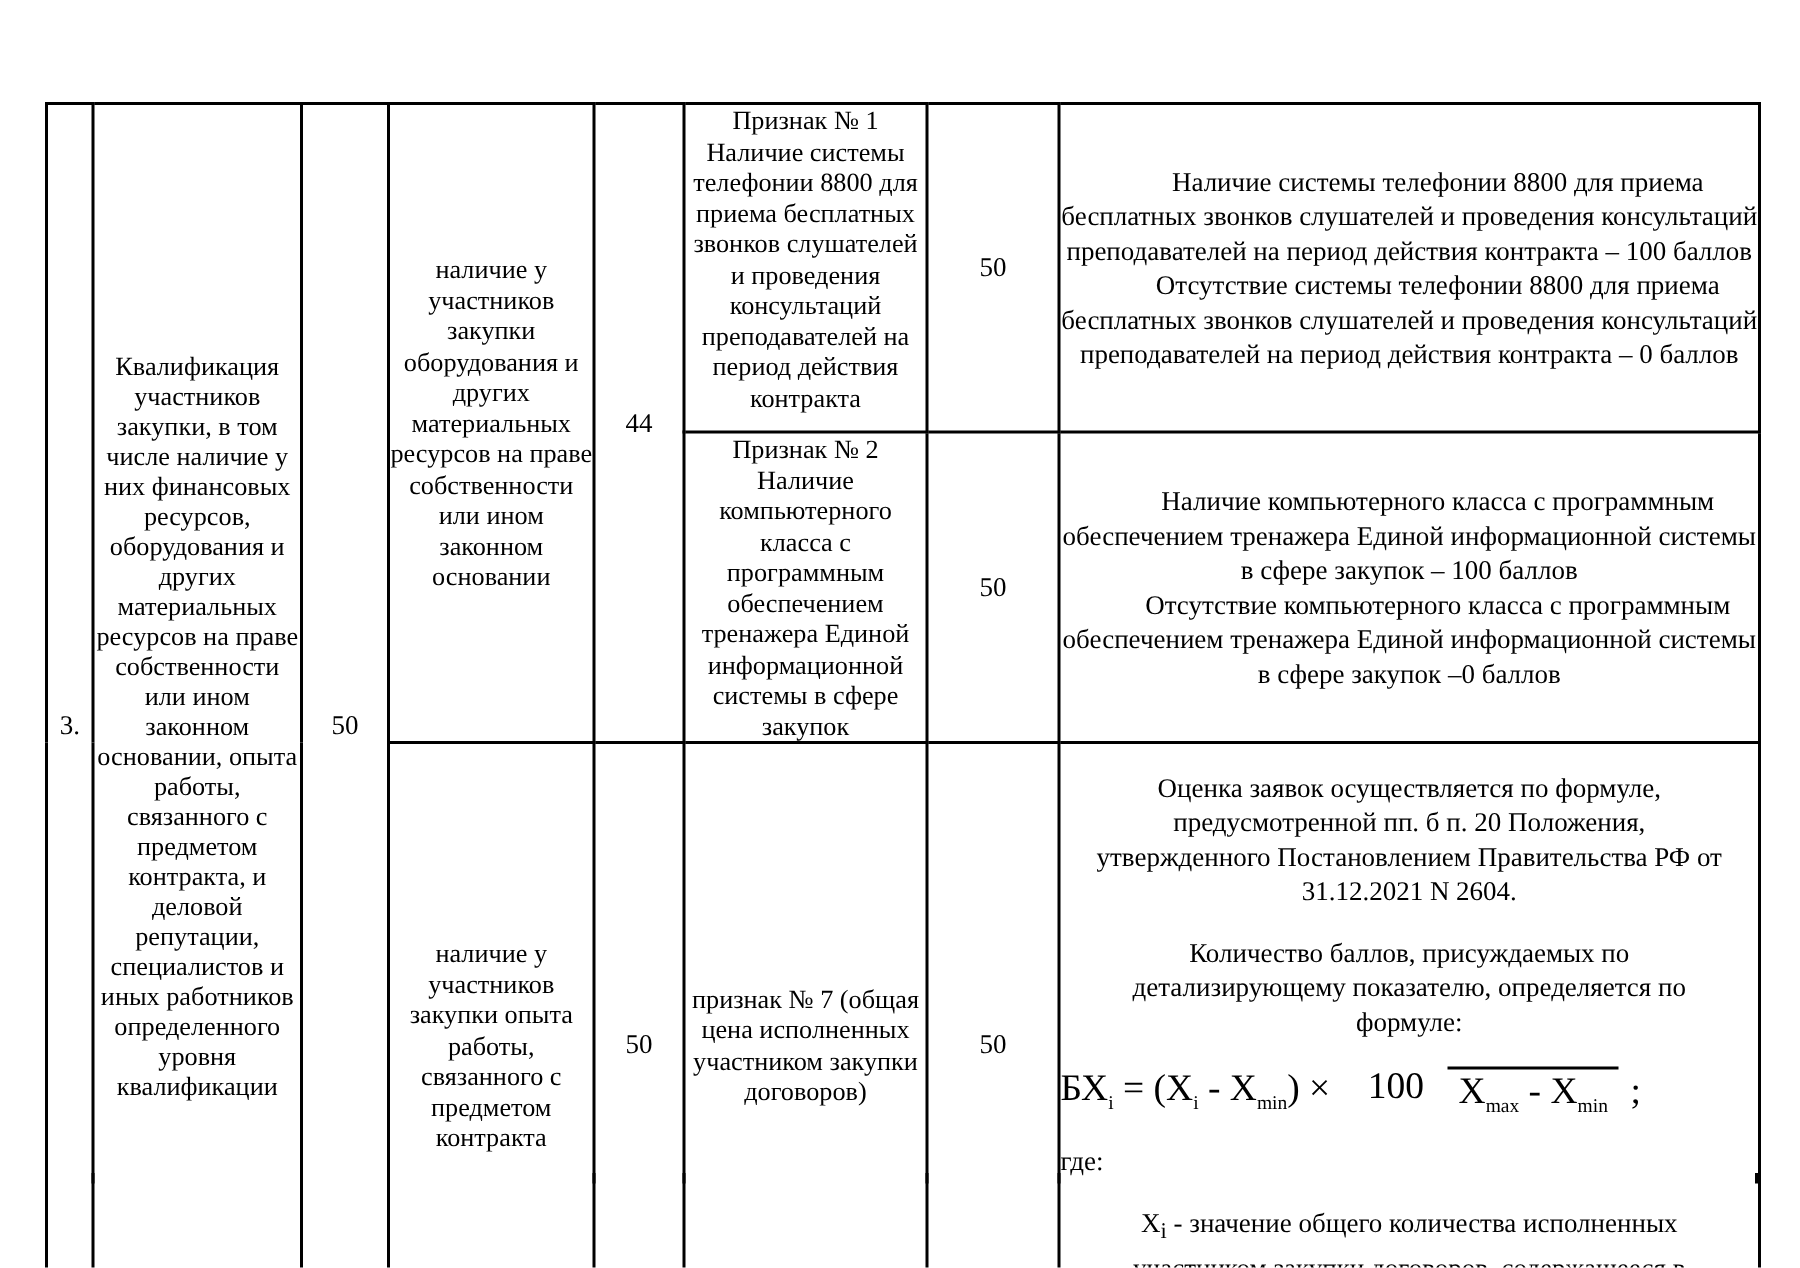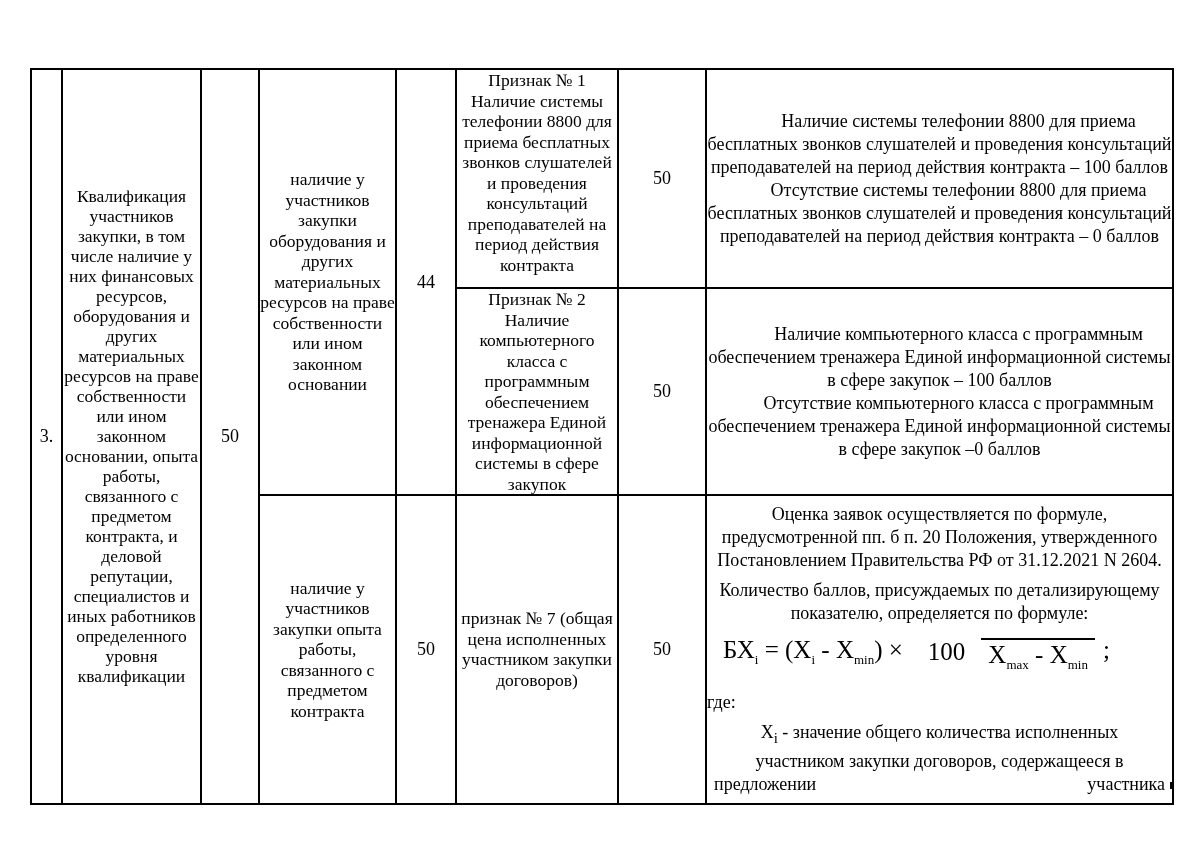--- a/index.html
+++ b/index.html
@@ -19,25 +19,25 @@
   
   .c-num   { font-size:18px; padding-left:4px; vertical-align:middle; text-align:left; }
   .c-crit  { font-size:17.5px; line-height:20px; padding:4px 2px 4px 7px; vertical-align:middle; }
   .c-w     { font-size:18px; text-align:center; vertical-align:middle;margin-left:20px; }
   .c-sub   { font-size:17.5px; line-height:20.5px; padding:4px 2px 4px 8px; vertical-align:middle;margin-top:19px; }
   .c-ind   { font-size:17.5px; line-height:20.5px; padding:8px 3px 4px 7px; vertical-align:top; }
   .c-ind-mid { vertical-align:middle; padding-top:4px; }
   .c-score { font-size:18px; line-height:23px; padding:4px 9px; text-align:justify; vertical-align:middle; }
   .c-score p { margin:0; text-indent:38px; }
   .c-eval  { font-size:18px; line-height:23px; padding:6px 9px 0 9px; text-align:justify; vertical-align:top; }
-  .c-eval p { margin:7px; }
+  .c-eval p { margin:18px; }
   .stretch { text-align-last:justify; }
 
   
-  .formula { display:flex; align-items:flex-start; font-size:25px; margin:13px 0 10px 16px; text-align:left; }
+  .formula { display:flex; align-items:center; font-size:25px; margin:13px 0 10px 0; text-align:left; }
   .formula sub, .frac sub { font-size:13px; line-height:1; }
   .frac { display:inline-flex; flex-direction:row; text-align:center; margin-left:9px; line-height:1.15; }
   .frac .num { padding:0 16px 1px 16px; }
   .frac .den { border-top:2px solid #000; padding:1px 7px 0 7px; }
   .semi { margin-left:8px; }
   .where-line { margin-top:20px; text-align:left; }
   .xi-par { margin-top:21px; }
 
   
   .stub { position:absolute; width:2px; height:7px; background:#000; top:782px; }

